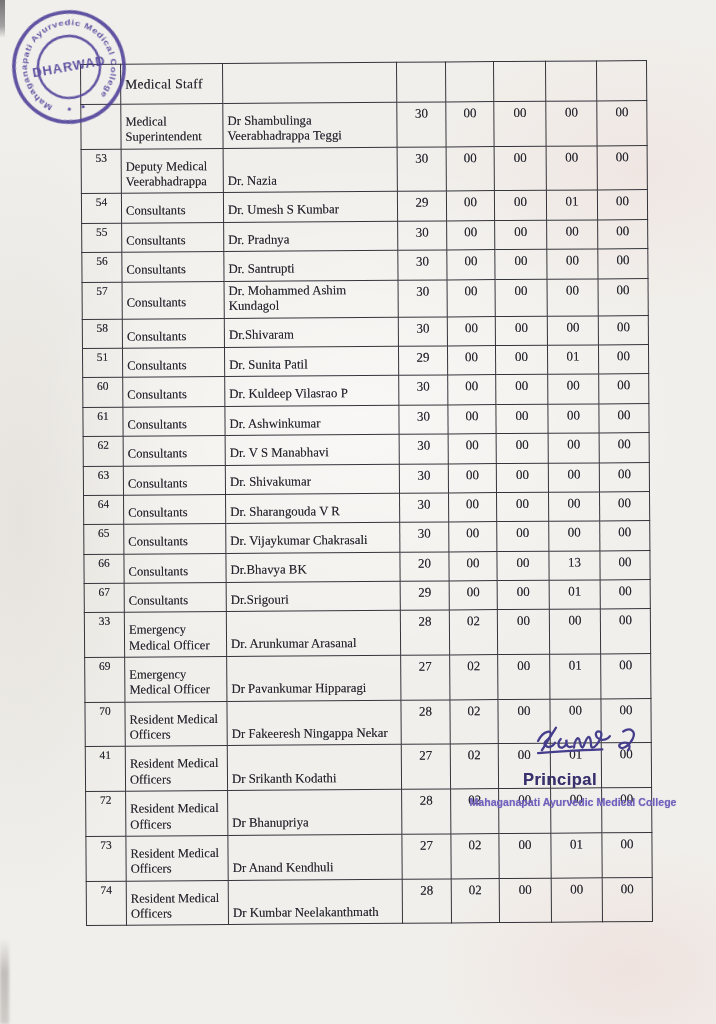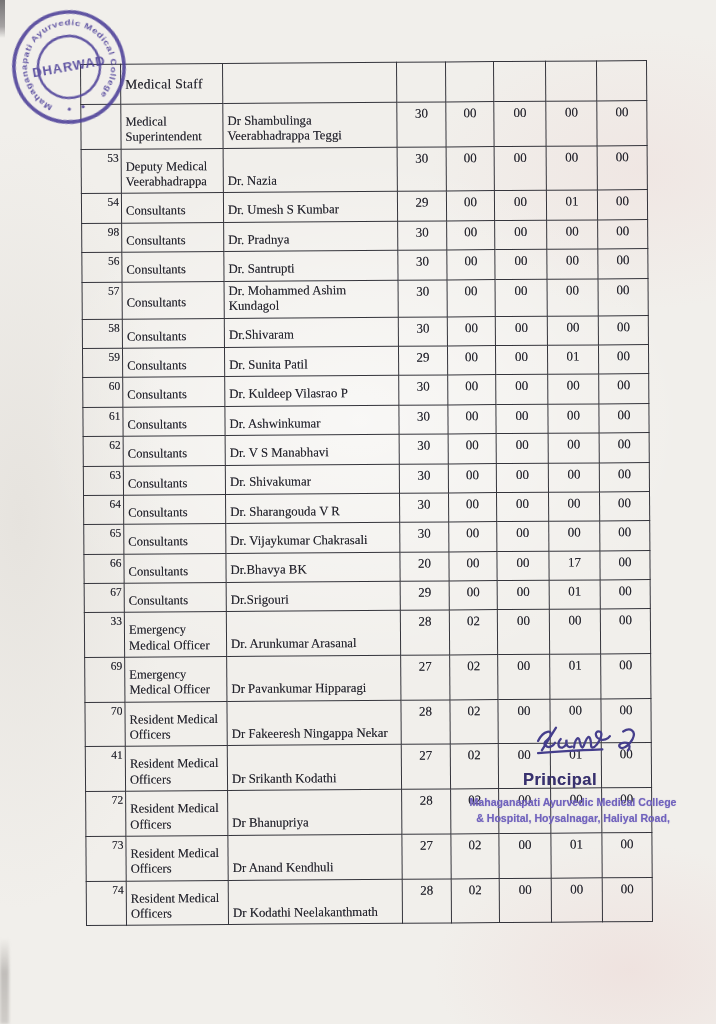--- a/index.html
+++ b/index.html
@@ -44,21 +44,21 @@
     color:var(--text);
     text-shadow:0 0 .4px rgba(40,40,55,.55);
     overflow:hidden;
   }
   tr.section-row td{height:23px;}
   .section-title{
     font-weight:normal;font-size:13.5px;vertical-align:middle;padding:8px 4px;
     letter-spacing:.3px;
   }
   .td-num{
-    height:25px;text-align:right;vertical-align:top;
+    height:25px;text-align:center;vertical-align:top;
     font-size:11.5px;padding:2px 2px 1px;
   }
   .td-role{
     vertical-align:middle;font-size:12.6px;line-height:1.22;padding:10px 4px 3px;
   }
   .td-name{
     vertical-align:bottom;font-size:12.8px;line-height:1.22;padding:2px 4px 3px;
   }
   .td-val{
     text-align:center;vertical-align:top;font-size:13px;padding:3px 1px 1px;
@@ -149,21 +149,21 @@
             <td class="td-num">54</td>
             <td class="td-role">Consultants</td>
             <td class="td-name">Dr. Umesh S Kumbar</td>
             <td class="td-val">29</td>
             <td class="td-val">00</td>
             <td class="td-val">00</td>
             <td class="td-val">01</td>
             <td class="td-val">00</td>
           </tr>
           <tr>
-            <td class="td-num">98</td>
+            <td class="td-num">55</td>
             <td class="td-role">Consultants</td>
             <td class="td-name">Dr. Pradnya</td>
             <td class="td-val">30</td>
             <td class="td-val">00</td>
             <td class="td-val">00</td>
             <td class="td-val">00</td>
             <td class="td-val">00</td>
           </tr>
           <tr>
             <td class="td-num">56</td>
@@ -189,21 +189,21 @@
             <td class="td-num">58</td>
             <td class="td-role">Consultants</td>
             <td class="td-name">Dr.Shivaram</td>
             <td class="td-val">30</td>
             <td class="td-val">00</td>
             <td class="td-val">00</td>
             <td class="td-val">00</td>
             <td class="td-val">00</td>
           </tr>
           <tr>
-            <td class="td-num">59</td>
+            <td class="td-num">51</td>
             <td class="td-role">Consultants</td>
             <td class="td-name">Dr. Sunita Patil</td>
             <td class="td-val">29</td>
             <td class="td-val">00</td>
             <td class="td-val">00</td>
             <td class="td-val">01</td>
             <td class="td-val">00</td>
           </tr>
           <tr>
             <td class="td-num">60</td>
@@ -265,21 +265,21 @@
             <td class="td-val">00</td>
             <td class="td-val">00</td>
           </tr>
           <tr>
             <td class="td-num">66</td>
             <td class="td-role">Consultants</td>
             <td class="td-name">Dr.Bhavya BK</td>
             <td class="td-val">20</td>
             <td class="td-val">00</td>
             <td class="td-val">00</td>
-            <td class="td-val">17</td>
+            <td class="td-val">13</td>
             <td class="td-val">00</td>
           </tr>
           <tr>
             <td class="td-num">67</td>
             <td class="td-role">Consultants</td>
             <td class="td-name">Dr.Srigouri</td>
             <td class="td-val">29</td>
             <td class="td-val">00</td>
             <td class="td-val">00</td>
             <td class="td-val">01</td>
@@ -341,21 +341,21 @@
             <td class="td-name">Dr Anand Kendhuli</td>
             <td class="td-val">27</td>
             <td class="td-val">02</td>
             <td class="td-val">00</td>
             <td class="td-val">01</td>
             <td class="td-val">00</td>
           </tr>
           <tr>
             <td class="td-num">74</td>
             <td class="td-role">Resident Medical Officers</td>
-            <td class="td-name">Dr Kodathi Neelakanthmath</td>
+            <td class="td-name">Dr Kumbar Neelakanthmath</td>
             <td class="td-val">28</td>
             <td class="td-val">02</td>
             <td class="td-val">00</td>
             <td class="td-val">00</td>
             <td class="td-val">00</td>
           </tr>
         </tbody>
     </table>
   </div>
 
@@ -378,17 +378,16 @@
       <path d="M14,20 C20,8 30,8 27,15 C25,20 18,21 22,25 C25,28 30,26 32,22"></path>
       <path d="M33,6 L18,30"></path>
       <path d="M38,18 C34,22 35,28 40,27 C43,26 45,22 44,19 C43,25 46,28 50,26"></path>
       <path d="M52,27 C53,18 57,14 58,20 C59,24 59,27 61,27 C63,26 64,18 67,16 C69,15 70,20 70,24 C70,28 73,28 76,24 C80,19 84,10 78,10 C74,10 74,16 79,18 C83,20 88,18 90,15"></path>
       <path d="M14,33 C35,31 55,30 82,29"></path>
       <path d="M104,10 C112,5 118,10 114,18 C110,26 102,30 100,26 C99,23 104,21 108,22 C111,24 112,27 109,30"></path>
     </svg>
     <div class="principal">Principal</div>
     <div class="addr">
       <div>Mahaganapati Ayurvedic Medical College</div>
-      <div>&amp; Hospital, Hoysalnagar, Haliyal Road,</div>
     </div>
   </div>
 
 </div>
 
 </body></html>

